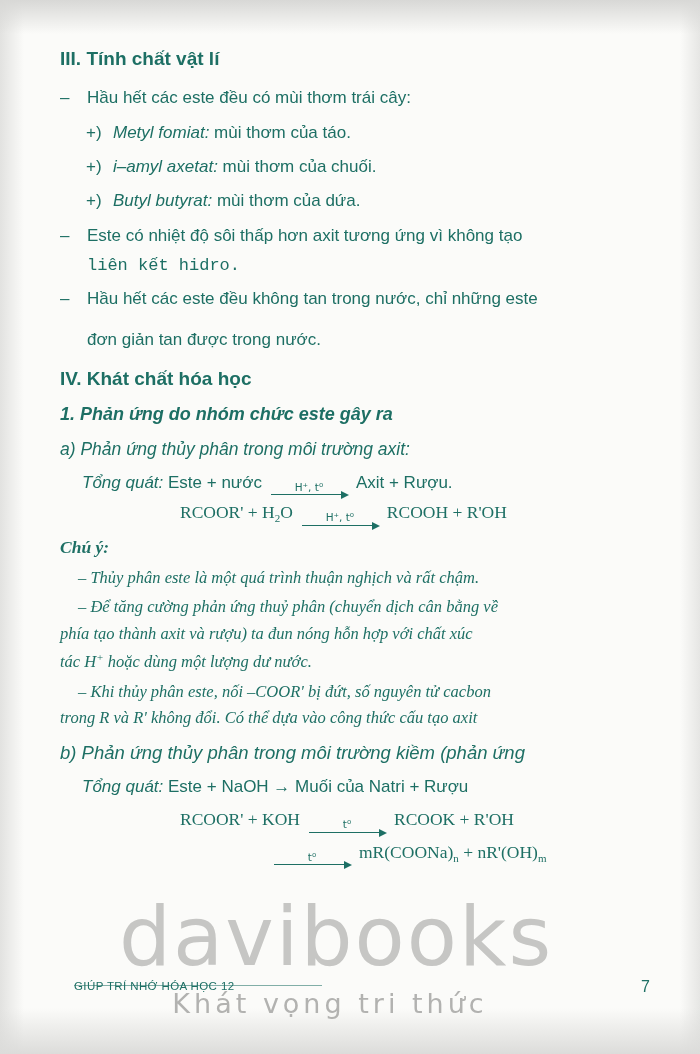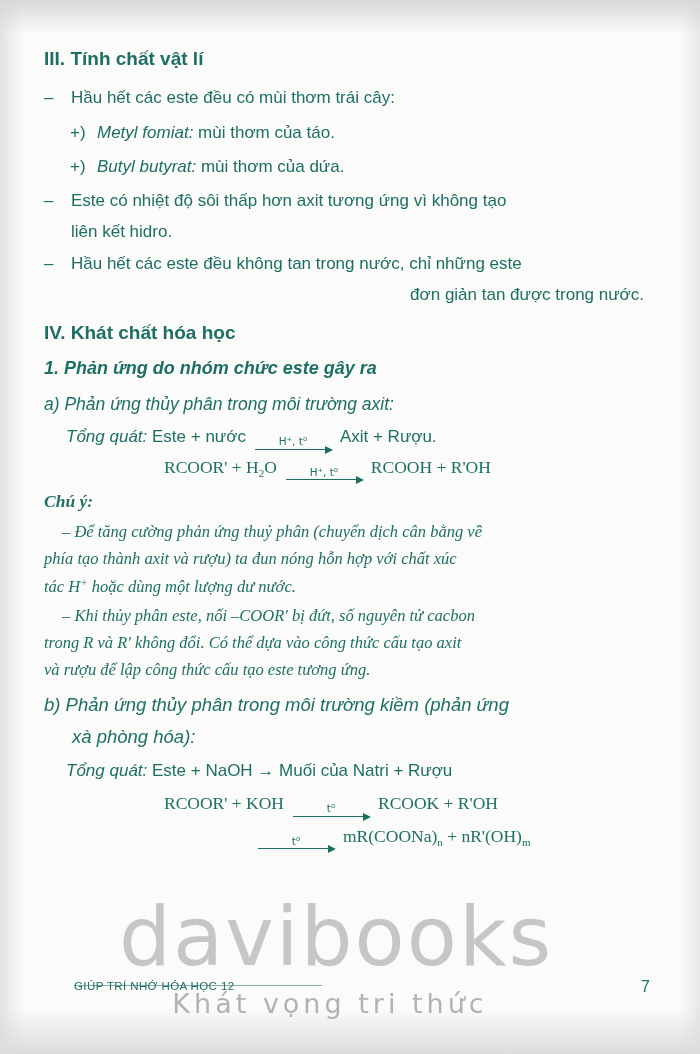--- a/index.html
+++ b/index.html
@@ -10,21 +10,21 @@
     overflow:hidden;
     color:#1d6f64;
     font-family:"Liberation Sans",sans-serif;
     background:
       linear-gradient(180deg,#d8d8d6 0,rgba(251,251,249,0) 34px),
       linear-gradient(0deg,#dcdcda 0,rgba(251,251,249,0) 46px),
       linear-gradient(90deg,#e2e2e0 0,rgba(251,251,249,0) 24px),
       linear-gradient(270deg,#e6e6e4 0,rgba(251,251,249,0) 20px),
       #fbfbf9;
   }
-  .content{position:relative;z-index:2;padding:46px 56px 0 44px;}
+  .content{position:relative;z-index:2;padding:46px 56px 0 60px;}
   .line{font-size:17px;line-height:1.32;}
   .ln-h{font-weight:bold;font-size:19px;}
   .ln-bi{font-weight:bold;font-style:italic;font-size:18px;}
   .ln-i{font-style:italic;font-size:17.5px;}
   .ln-n{}
   .ln-eq{font-family:"Liberation Serif",serif;font-size:17.5px;}
   .ln-note{font-family:"Liberation Serif",serif;font-style:italic;font-size:16.5px;}
   .ln-noteb{font-family:"Liberation Serif",serif;font-style:italic;font-weight:bold;font-size:17.5px;}
   .marker{display:inline-block;width:27px;}
   .seg-i{font-style:italic;}
@@ -54,45 +54,45 @@
 </head>
 <body>
 
 <div class="page">
   <div class="watermark-main">davibooks</div>
   <div class="watermark-sub">Khát vọng tri thức</div>
   <div class="content" id="content">
       <div class="line ln-h" style="margin-top: 0px;"><span>III. Tính chất vật lí</span></div>
       <div class="line ln-n" style="margin-top: 16px;"><span class="marker">–</span><span>Hầu hết các este đều có mùi thơm trái cây:</span></div>
       <div class="line ln-n" style="margin-top: 12px; padding-left: 26px;"><span class="marker">+)</span><span class="seg-i">Metyl fomiat:</span><span> mùi thơm của táo.</span></div>
+      <div class="line ln-n" style="margin-top: 12px; padding-left: 26px;"><span class="marker">+)</span><span class="seg-i">i–amyl axetat:</span><span> mùi thơm của chuối.</span></div>
       <div class="line ln-n" style="margin-top: 12px; padding-left: 26px;"><span class="marker">+)</span><span class="seg-i">Butyl butyrat:</span><span> mùi thơm của dứa.</span></div>
       <div class="line ln-n" style="margin-top: 12px;"><span class="marker">–</span><span>Este có nhiệt độ sôi thấp hơn axit tương ứng vì không tạo</span></div>
-      <div class="line ln-n" style="margin-top: 8px; padding-left: 27px;"><span>liên kết hidro.</span></div>
+      <div class="line ln-n" style="margin-top: 8px; padding-left: 27px; font-family: Liberation Mono, monospace;"><span>liên kết hidro.</span></div>
       <div class="line ln-n" style="margin-top: 10px;"><span class="marker">–</span><span>Hầu hết các este đều không tan trong nước, chỉ những este</span></div>
-      <div class="line ln-n" style="margin-top: 8px; padding-left: 27px; text-align: right;"><span>đơn giản tan được trong nước.</span></div>
+      <div class="line ln-n" style="margin-top: 19px; padding-left: 27px;"><span>đơn giản tan được trong nước.</span></div>
       <div class="line ln-h" style="margin-top: 14px;"><span>IV. Khát chất hóa học</span></div>
       <div class="line ln-bi" style="margin-top: 12px;"><span>1. Phản ứng do nhóm chức este gây ra</span></div>
       <div class="line ln-i" style="margin-top: 12px;"><span>a) Phản ứng thủy phân trong môi trường axit:</span></div>
       <div class="line ln-n" style="margin-top: 10px; padding-left: 22px;"><span class="seg-i">Tổng quát:</span><span> Este + nước</span><span class="rxn-arrow">
           <span class="arrow-label">H⁺, t⁰</span>
           <span class="arrow-line"></span>
         </span><span>Axit + Rượu.</span></div>
       <div class="line ln-eq" style="margin-top: 6px; padding-left: 120px;"><span>RCOOR' + H</span><span class="seg-sub">2</span><span>O</span><span class="rxn-arrow">
           <span class="arrow-label">H⁺, t⁰</span>
           <span class="arrow-line"></span>
         </span><span>RCOOH + R'OH</span></div>
       <div class="line ln-noteb" style="margin-top: 10px;"><span>Chú ý:</span></div>
+      <div class="line ln-note" style="margin-top: 8px; padding-left: 18px;"><span>– Thủy phân este là một quá trình thuận nghịch và rất chậm.</span></div>
       <div class="line ln-note" style="margin-top: 8px; padding-left: 18px;"><span>– Để tăng cường phản ứng thuỷ phân (chuyển dịch cân bằng về</span></div>
       <div class="line ln-note" style="margin-top: 5px;"><span>phía tạo thành  axit và rượu) ta đun nóng hỗn hợp với chất xúc</span></div>
       <div class="line ln-note" style="margin-top: 5px;"><span>tác H</span><span class="seg-sup">+</span><span> hoặc dùng một lượng dư nước.</span></div>
       <div class="line ln-note" style="margin-top: 8px; padding-left: 18px;"><span>– Khi thủy phân este, nối –COOR' bị đứt, số nguyên tử cacbon</span></div>
       <div class="line ln-note" style="margin-top: 5px;"><span>trong R và R' không đổi. Có thể dựa vào công thức cấu tạo axit</span></div>
-      <div class="line ln-note" style="margin-top: 5px;"><span>và rượu để lập công thức cấu tạo este tương ứng.</span></div>
       <div class="line ln-i" style="margin-top: 12px; font-size: 18.5px;"><span>b) Phản ứng thủy phân trong môi trường kiềm (phản ứng</span></div>
-      <div class="line ln-i" style="margin-top: 8px; padding-left: 28px; font-size: 18.5px;"><span>xà phòng hóa):</span></div>
       <div class="line ln-n" style="margin-top: 10px; padding-left: 22px;"><span class="seg-i">Tổng quát:</span><span> Este + NaOH → Muối của Natri + Rượu</span></div>
       <div class="line ln-eq" style="margin-top: 10px; padding-left: 120px;"><span>RCOOR' + KOH</span><span class="rxn-arrow">
           <span class="arrow-label">t⁰</span>
           <span class="arrow-line"></span>
         </span><span>RCOOK + R'OH</span></div>
       <div class="line ln-eq" style="margin-top: 8px; padding-left: 205px;"><span class="rxn-arrow">
           <span class="arrow-label">t⁰</span>
           <span class="arrow-line"></span>
         </span><span>mR(COONa)</span><span class="seg-sub">n</span><span> + nR'(OH)</span><span class="seg-sub">m</span></div>
     </div>

